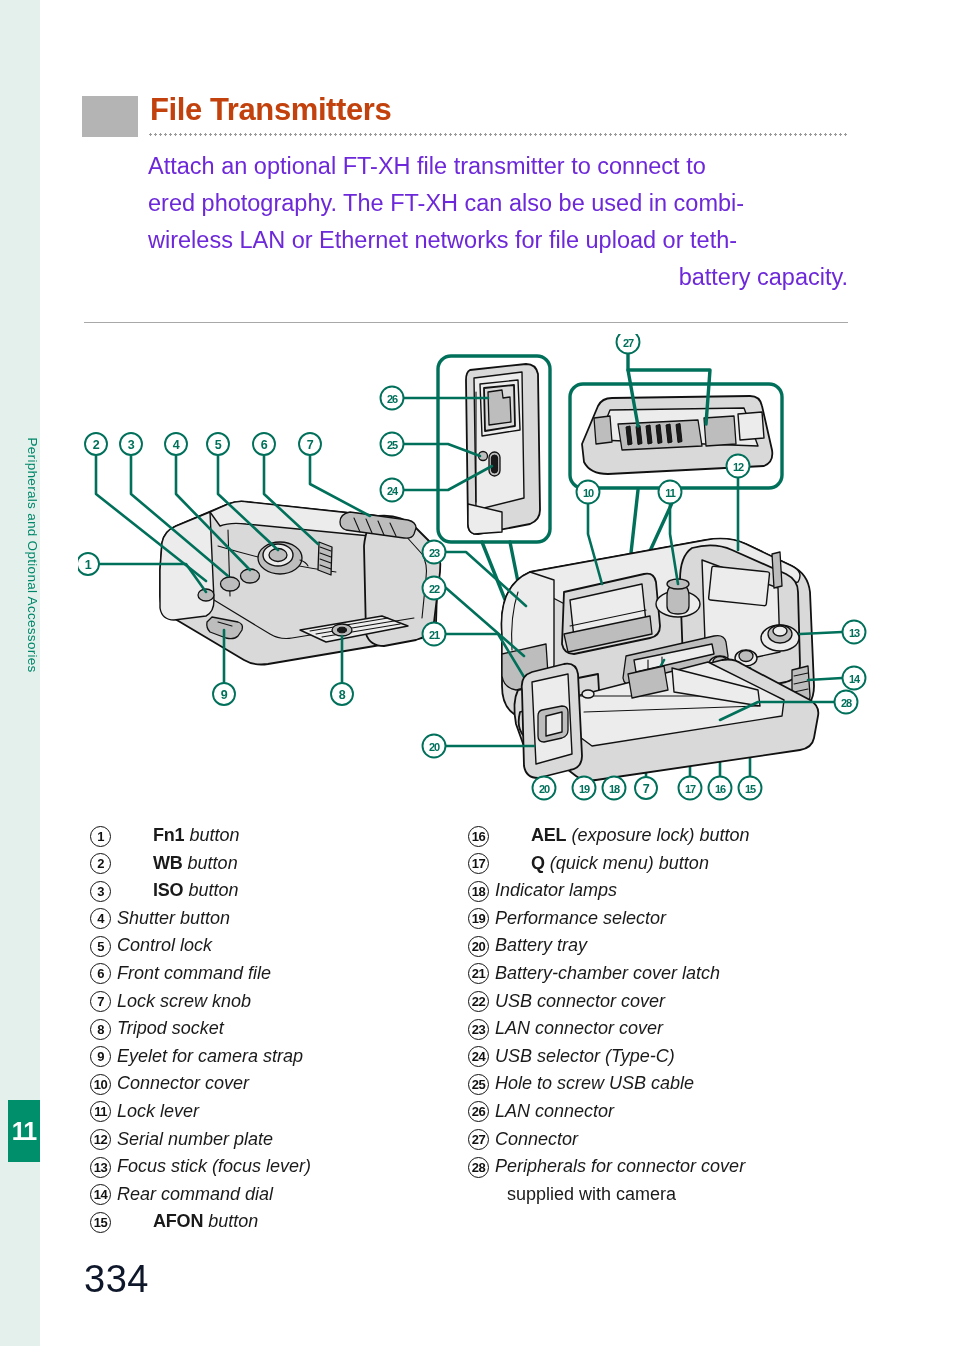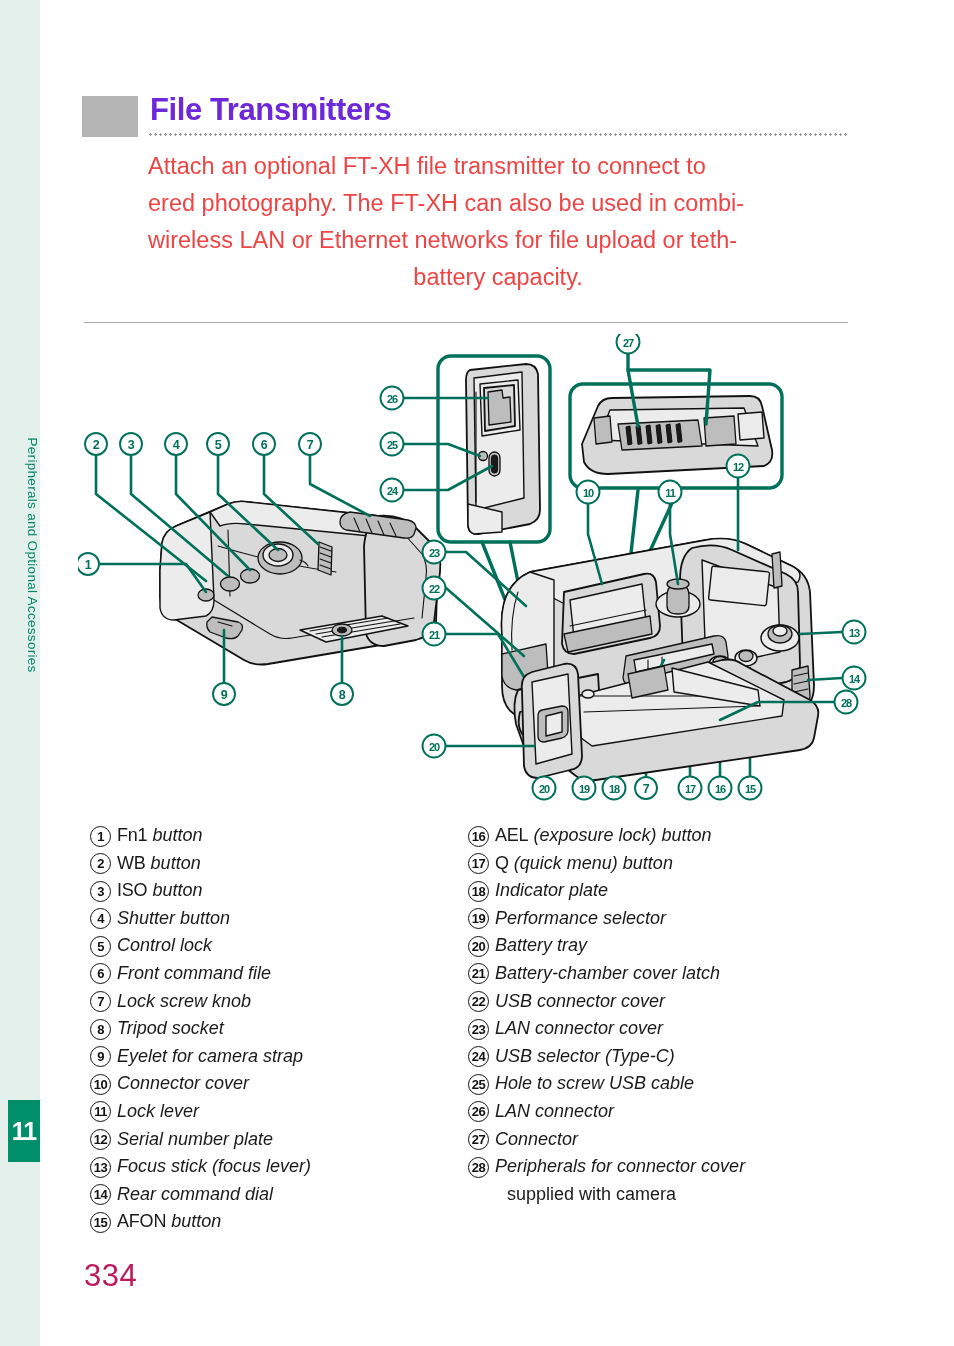--- a/index.html
+++ b/index.html
@@ -31,36 +31,36 @@
   }
 
   
   #head-swatch{
     position:absolute;left:82px;top:96px;width:56px;height:41px;
     background:#b4b4b4;
   }
   #page-title{
     position:absolute;left:150px;top:92px;
     font-size:31px;font-weight:bold;letter-spacing:-.4px;
-    color:#6d28d9;
+    color:#c2410c;
   }
   #dotrule{
     position:absolute;left:148px;top:133px;width:700px;height:3px;
     background-image:radial-gradient(circle,#9a9a9a 0 1px,transparent 1.2px);
     background-size:5px 3px;background-repeat:repeat-x;
   }
 
   
   #intro{
     position:absolute;left:148px;top:148px;width:700px;
     font-size:23.5px;line-height:37px;
     text-align:justify;text-justify:inter-word;
-    color:#ef4444;
-  }
-  #intro .last{ text-align:center; }
+    color:#6d28d9;
+  }
+  #intro .last{ text-align:right; }
 
   #hrule{
     position:absolute;left:84px;top:322px;width:764px;height:1px;
     background:#a8a8a8;
   }
 
   
   #figure{
     position:absolute;left:78px;top:334px;width:800px;height:470px;
   }
@@ -81,27 +81,27 @@
   .lnum{
     flex:0 0 auto;
     width:21px;height:21px;margin-top:3.5px;margin-right:6px;
     border:1.6px solid #111;border-radius:50%;
     font-size:13px;font-weight:bold;line-height:19px;
     text-align:center;color:#111;
     box-sizing:border-box;
     letter-spacing:-.5px;
   }
   .ltext{ flex:1 1 auto; font-style:italic; }
-  .ltext b{ font-style:normal;font-weight:normal;letter-spacing:-.2px;}
+  .ltext b{ font-style:normal;font-weight:bold;letter-spacing:-.2px;margin-left:36px;}
   .lcont{ padding-left:39px; }
 
   
   #folio{
     position:absolute;left:84px;top:1258px;
-    font-size:31px;color:#be185d;letter-spacing:.5px;
+    font-size:38px;color:#0f172a;letter-spacing:.5px;
   }
 </style>
 </head>
 <body>
 
 <div id="rail">
   <div id="rail-label">Peripherals and Optional Accessories</div>
   <div id="rail-chapter">11</div>
 </div>
 
@@ -569,21 +569,21 @@
     <div class="legend-row">
       <span class="lnum">16</span>
       <span class="ltext"><b>AEL</b> (exposure lock) button</span>
     </div>
     <div class="legend-row">
       <span class="lnum">17</span>
       <span class="ltext"><b>Q</b> (quick menu) button</span>
     </div>
     <div class="legend-row">
       <span class="lnum">18</span>
-      <span class="ltext">Indicator plate</span>
+      <span class="ltext">Indicator lamps</span>
     </div>
     <div class="legend-row">
       <span class="lnum">19</span>
       <span class="ltext">Performance selector</span>
     </div>
     <div class="legend-row">
       <span class="lnum">20</span>
       <span class="ltext">Battery tray</span>
     </div>
     <div class="legend-row">

